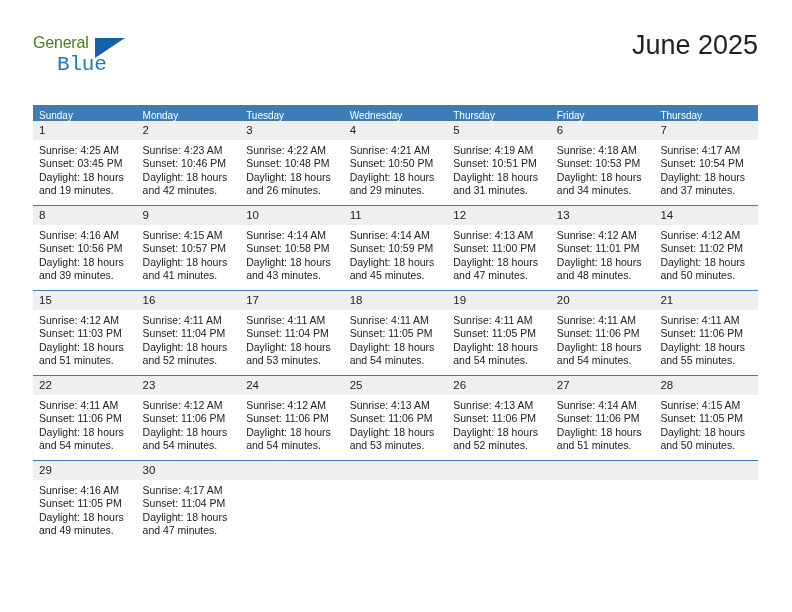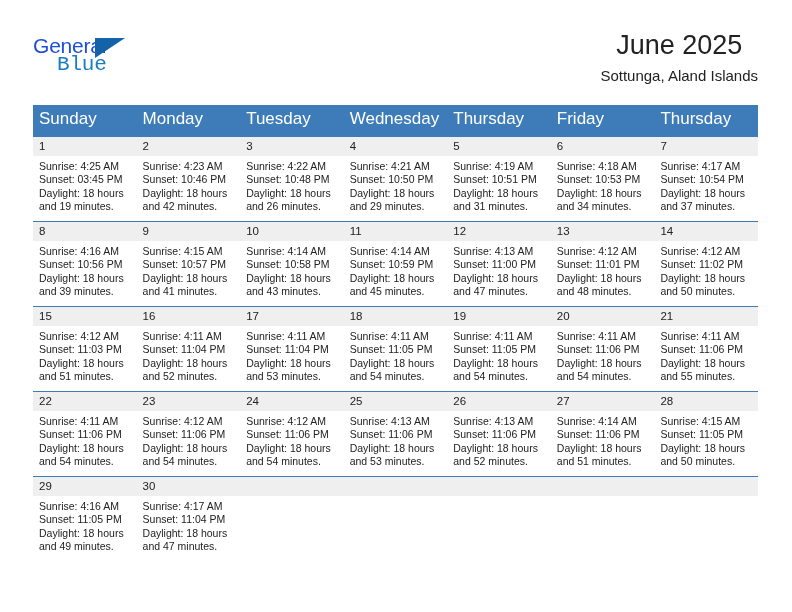--- a/index.html
+++ b/index.html
@@ -33,23 +33,23 @@
     position: absolute;
     left: 0;
     top: 6px;
     width: 120px;
     height: 50px;
   }
   .brand-general {
     position: absolute;
     left: 0;
     top: 0;
-    font-size: 21px;
+    font-size: 16px;
     letter-spacing: -0.2px;
-    color: #1d4ed8;
+    color: #4d7c0f;
     font-family: "Liberation Sans", sans-serif;
   }
   .brand-blue {
     position: absolute;
     left: 24px;
     top: 19px;
     font-size: 21px;
     letter-spacing: -0.2px;
     color: #1a7dc4;
     font-family: Liberation Mono, monospace;
@@ -91,24 +91,24 @@
     position: absolute;
     left: 33px;
     top: 105px;
     width: 725px;
     border-collapse: collapse;
     table-layout: fixed;
   }
   .calendar th {
     background: #3d7cb8;
     color: #ffffff;
-    font-size: 17px;
+    font-size: 10px;
     font-weight: normal;
     text-align: left;
-    padding: 4px 0 8px 6px;
+    padding: 4px 0 0 6px;
     height: 12px;
     border: none;
   }
   .calendar td {
     vertical-align: top;
     padding: 0;
     border: none;
     border-top: 1px solid #3d7cb8;
     height: 84px;
     background: #ffffff;
@@ -145,21 +145,20 @@
   <div class="header">
 
     <div class="brand">
       <span class="brand-general">General</span>
       <span class="brand-triangle"></span>
       <span class="brand-blue">Blue</span>
     </div>
 
     <div class="title-block">
       <div class="cal-title">June 2025</div>
-      <div class="cal-subtitle">Sottunga, Aland Islands</div>
     </div>
 
   </div>
 
   <table class="calendar">
     <thead>
       <tr>
         <th>Sunday</th>
         <th>Monday</th>
         <th>Tuesday</th>

